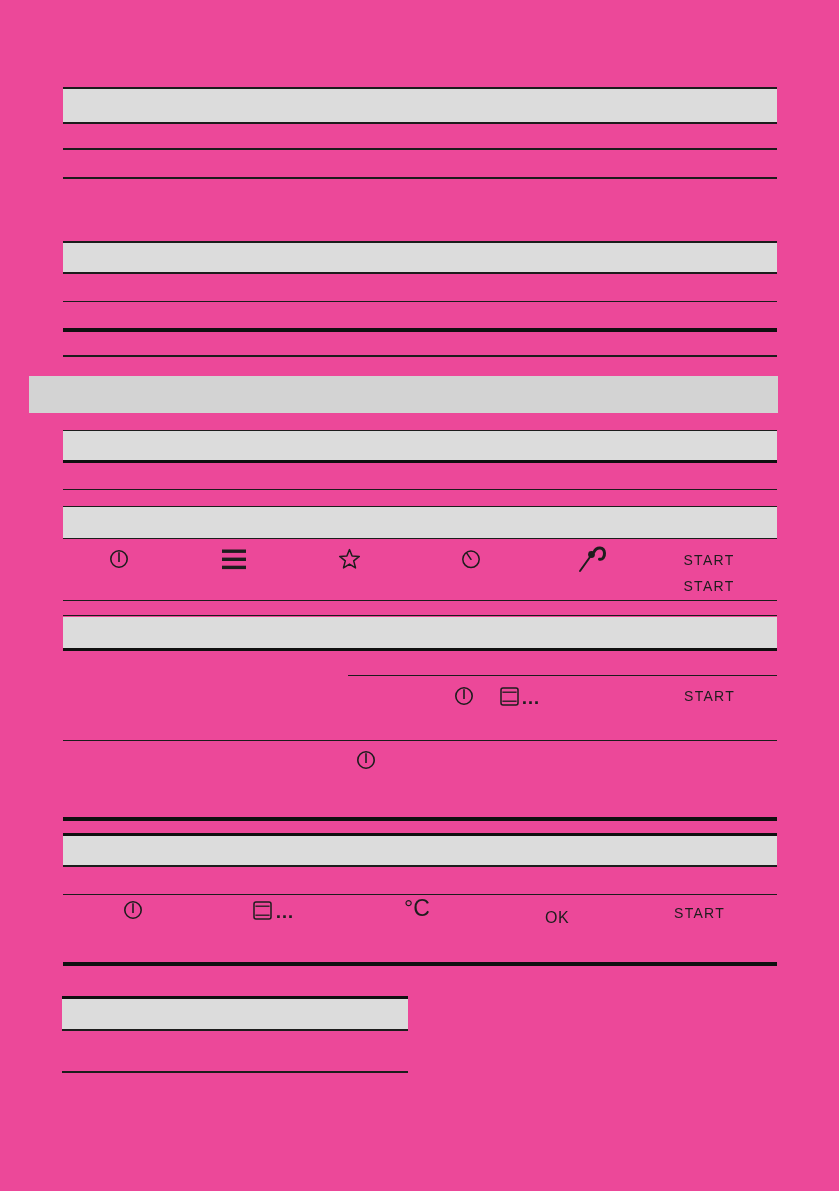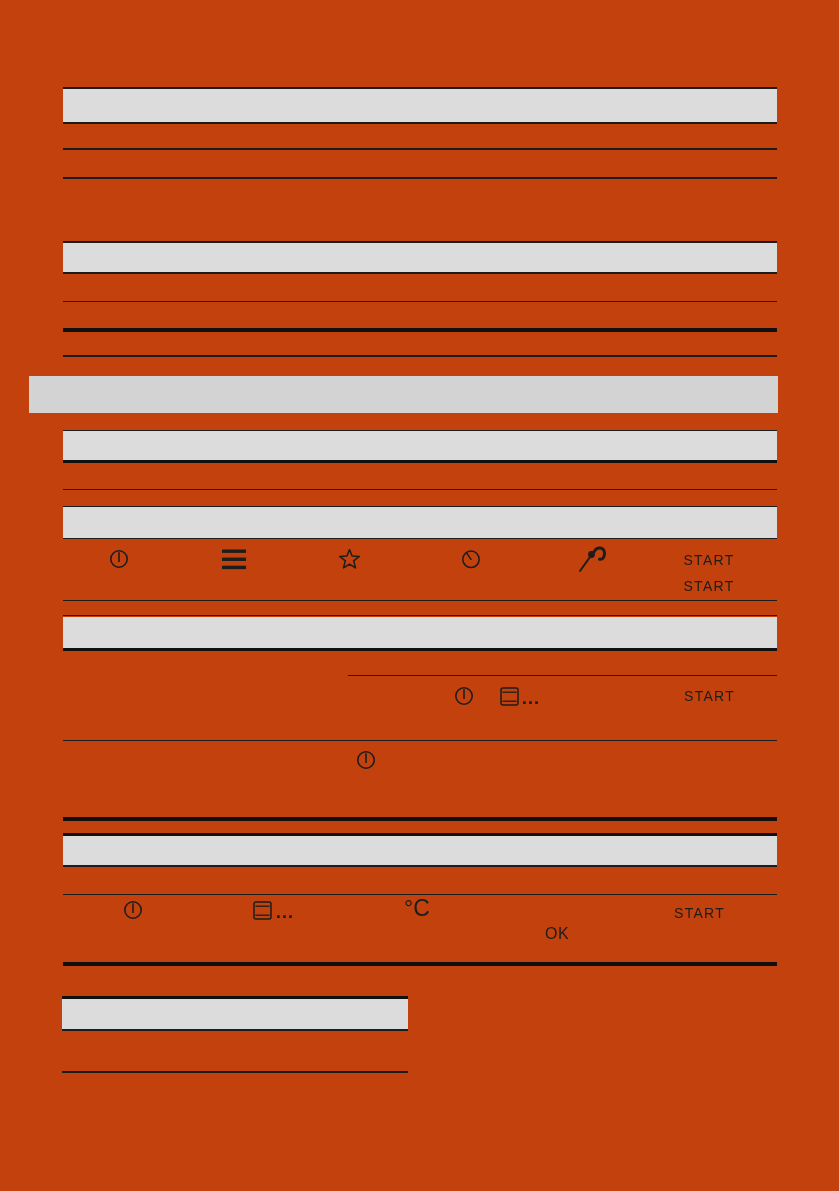--- a/index.html
+++ b/index.html
@@ -1,34 +1,34 @@
 <!DOCTYPE html>
 <html><head>
 <meta charset="utf-8">
 <style>
   html,body{margin:0;padding:0;background:#fff;}
   .page{
     position:relative;
     width:839px;height:1191px;
-    background:#c2410c;
+    background:#ec4899;
     font-family:"Liberation Sans",sans-serif;
     overflow:hidden;
   }
   
   .hl{position:absolute;left:63px;width:714px;height:1.5px;background:#1c1c1c;}
   .hl.med{height:2px;}
   .hl.thick{height:3.5px;background:#101010;}
   
   .gr{position:absolute;left:63px;width:714px;background:#dcdcdc;}
   
   .band{position:absolute;left:29px;width:749px;height:37px;background:#d3d3d3;}
   
   .lbl{position:absolute;color:#1d1d1d;font-size:14px;letter-spacing:1.3px;font-weight:500;white-space:nowrap;}
   .lbl.big{font-size:23px;letter-spacing:0;font-weight:400;}
-  .lbl.ok{font-size:16px;letter-spacing:0.5px;margin-top:16px;}
+  .lbl.ok{font-size:16px;letter-spacing:0.5px;}
   .lbl.dots{font-size:19px;letter-spacing:1px;font-weight:700;}
   .startstop{position:absolute;left:678px;top:547px;width:62px;text-align:center;color:#1d1d1d;
              font-size:14px;letter-spacing:1.3px;font-weight:500;line-height:26px;}
   .icon{position:absolute;}
   svg{display:block;}
 </style>
 </head>
 <body>
 
 <div class="page">

